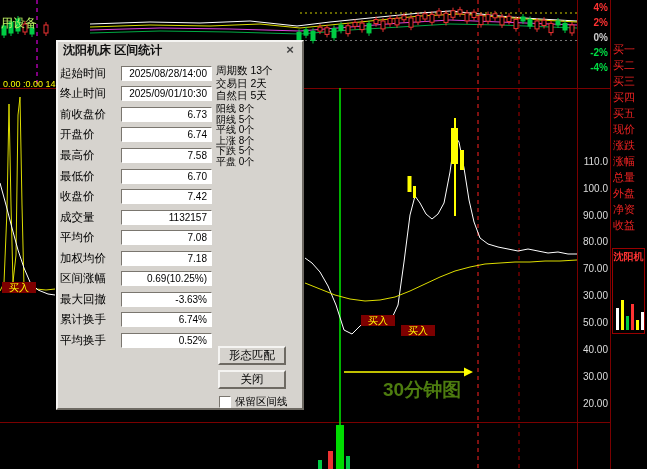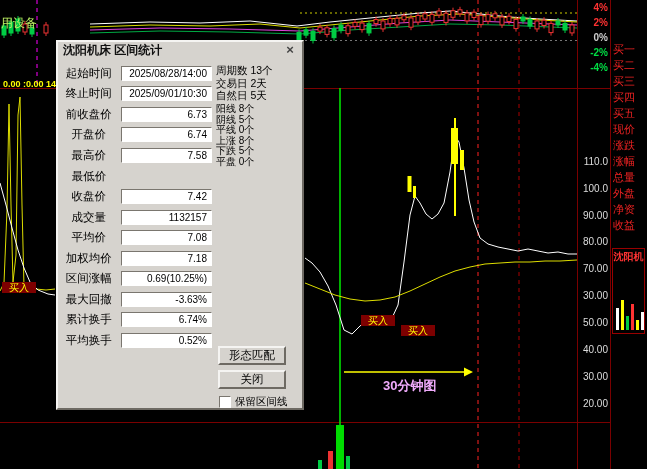--- a/index.html
+++ b/index.html
@@ -1,43 +1,43 @@
 <!DOCTYPE html>
 <html><head>
 <meta charset="utf-8">
 <style>
   html,body{margin:0;padding:0;background:#222;}
   #screen{position:relative;width:647px;height:469px;background:#000;overflow:hidden;
           font-family:"Liberation Sans",sans-serif;}
   #chart-svg{position:absolute;left:0;top:0;z-index:1;}
   .lbl{position:absolute;z-index:2;}
   .sector{left:1px;top:15px;font-size:12px;color:#bef264;}
-  .tinyvals{left:3px;top:79px;font-size:9px;color:#ffff00;font-weight:bold;}
+  .tinyvals{left:3px;top:79px;font-size:9px;color:#ffff00;}
   .axis-price{left:578px;width:30px;text-align:right;font-size:10px;color:#dcdcdc;margin-top:23px;}
   .axis-pct{left:578px;width:30px;text-align:right;font-size:10px;font-weight:bold;}
   .pct-pos{color:#ff3232}.pct-zero{color:#cccccc}.pct-neg{color:#00dd44}
   .quote-item{left:613px;width:33px;font-size:11px;color:#ee2222;}
   .buy-label{font-size:10px;line-height:11px;color:#ffff00;background:#7d0000;padding:0 7px;}
-  .annotation{font-size:13px;font-weight:bold;color:#f0abfc;text-align:right;}
+  .annotation{font-size:19px;font-weight:bold;color:#4d7c0f;text-align:right;}
   #miniq{position:absolute;left:612px;top:248px;width:33px;height:86px;z-index:2;
          border:1px solid #990000;box-sizing:border-box;font-weight:bold;}
   #miniq .mname{font-size:10px;color:#ff3333;text-align:center;line-height:11px;padding-top:2px;}
   #miniq .bars{position:absolute;left:3px;bottom:3px;display:flex;align-items:flex-end;gap:2px;}
   #miniq .bars div{width:3px;}
 
   
   #dlg{position:absolute;left:56px;top:40px;width:248px;height:370px;z-index:10;
        background:#d6d3ce;border:2px solid;border-color:#f5f4f2 #6e6a63 #6e6a63 #f5f4f2;
        box-sizing:border-box;color:#000;}
   .dlg-title{height:17px;line-height:17px;padding-left:5px;font-size:12px;font-weight:bold;color:#111;position:relative;}
   .dlg-close{position:absolute;right:5px;top:1px;width:14px;height:14px;line-height:13px;
              text-align:center;font-size:13px;color:#444;cursor:default;}
   .rows{position:absolute;left:2px;top:21px;width:152px;}
   .drow{height:20.55px;display:flex;align-items:center;}
-  .dlabel{width:58px;text-align:center;font-size:11.5px;margin-right:3px;white-space:nowrap;}
+  .dlabel{width:58px;text-align:left;font-size:11.5px;margin-right:3px;white-space:nowrap;}
   .dfield{width:84px;height:13px;line-height:13px;background:#ffffff;border:1px solid;
           border-color:#7a766f #ffffff #ffffff #7a766f;font-size:10px;text-align:right;
           padding:0 4px 0 2px;white-space:nowrap;overflow:hidden;}
   .pinfo{position:absolute;left:158px;top:22px;font-size:10.5px;line-height:12.5px;}
   .sinfo{position:absolute;left:158px;top:62px;font-size:10px;line-height:10.6px;}
   .dbtn{position:absolute;left:160px;width:68px;height:19px;background:#d6d3ce;
         border:2px solid;border-color:#f5f4f2 #6e6a63 #6e6a63 #f5f4f2;box-sizing:border-box;
         font-size:11.5px;text-align:center;line-height:14px;font-family:"Liberation Sans",sans-serif;}
   #btn-match{top:304px}#btn-close{top:328px}
   .chk{position:absolute;left:161px;top:353px;display:flex;align-items:center;font-size:10.5px;}
@@ -270,20 +270,21 @@
       <div class="drow">
           <span class="dlabel">开盘价</span>
           <div class="dfield">6.74</div>
         </div>
       <div class="drow">
           <span class="dlabel">最高价</span>
           <div class="dfield">7.58</div>
         </div>
       <div class="drow">
           <span class="dlabel">最低价</span>
+          <div class="dfield">6.70</div>
         </div>
       <div class="drow">
           <span class="dlabel">收盘价</span>
           <div class="dfield">7.42</div>
         </div>
       <div class="drow">
           <span class="dlabel">成交量</span>
           <div class="dfield">1132157</div>
         </div>
       <div class="drow">

